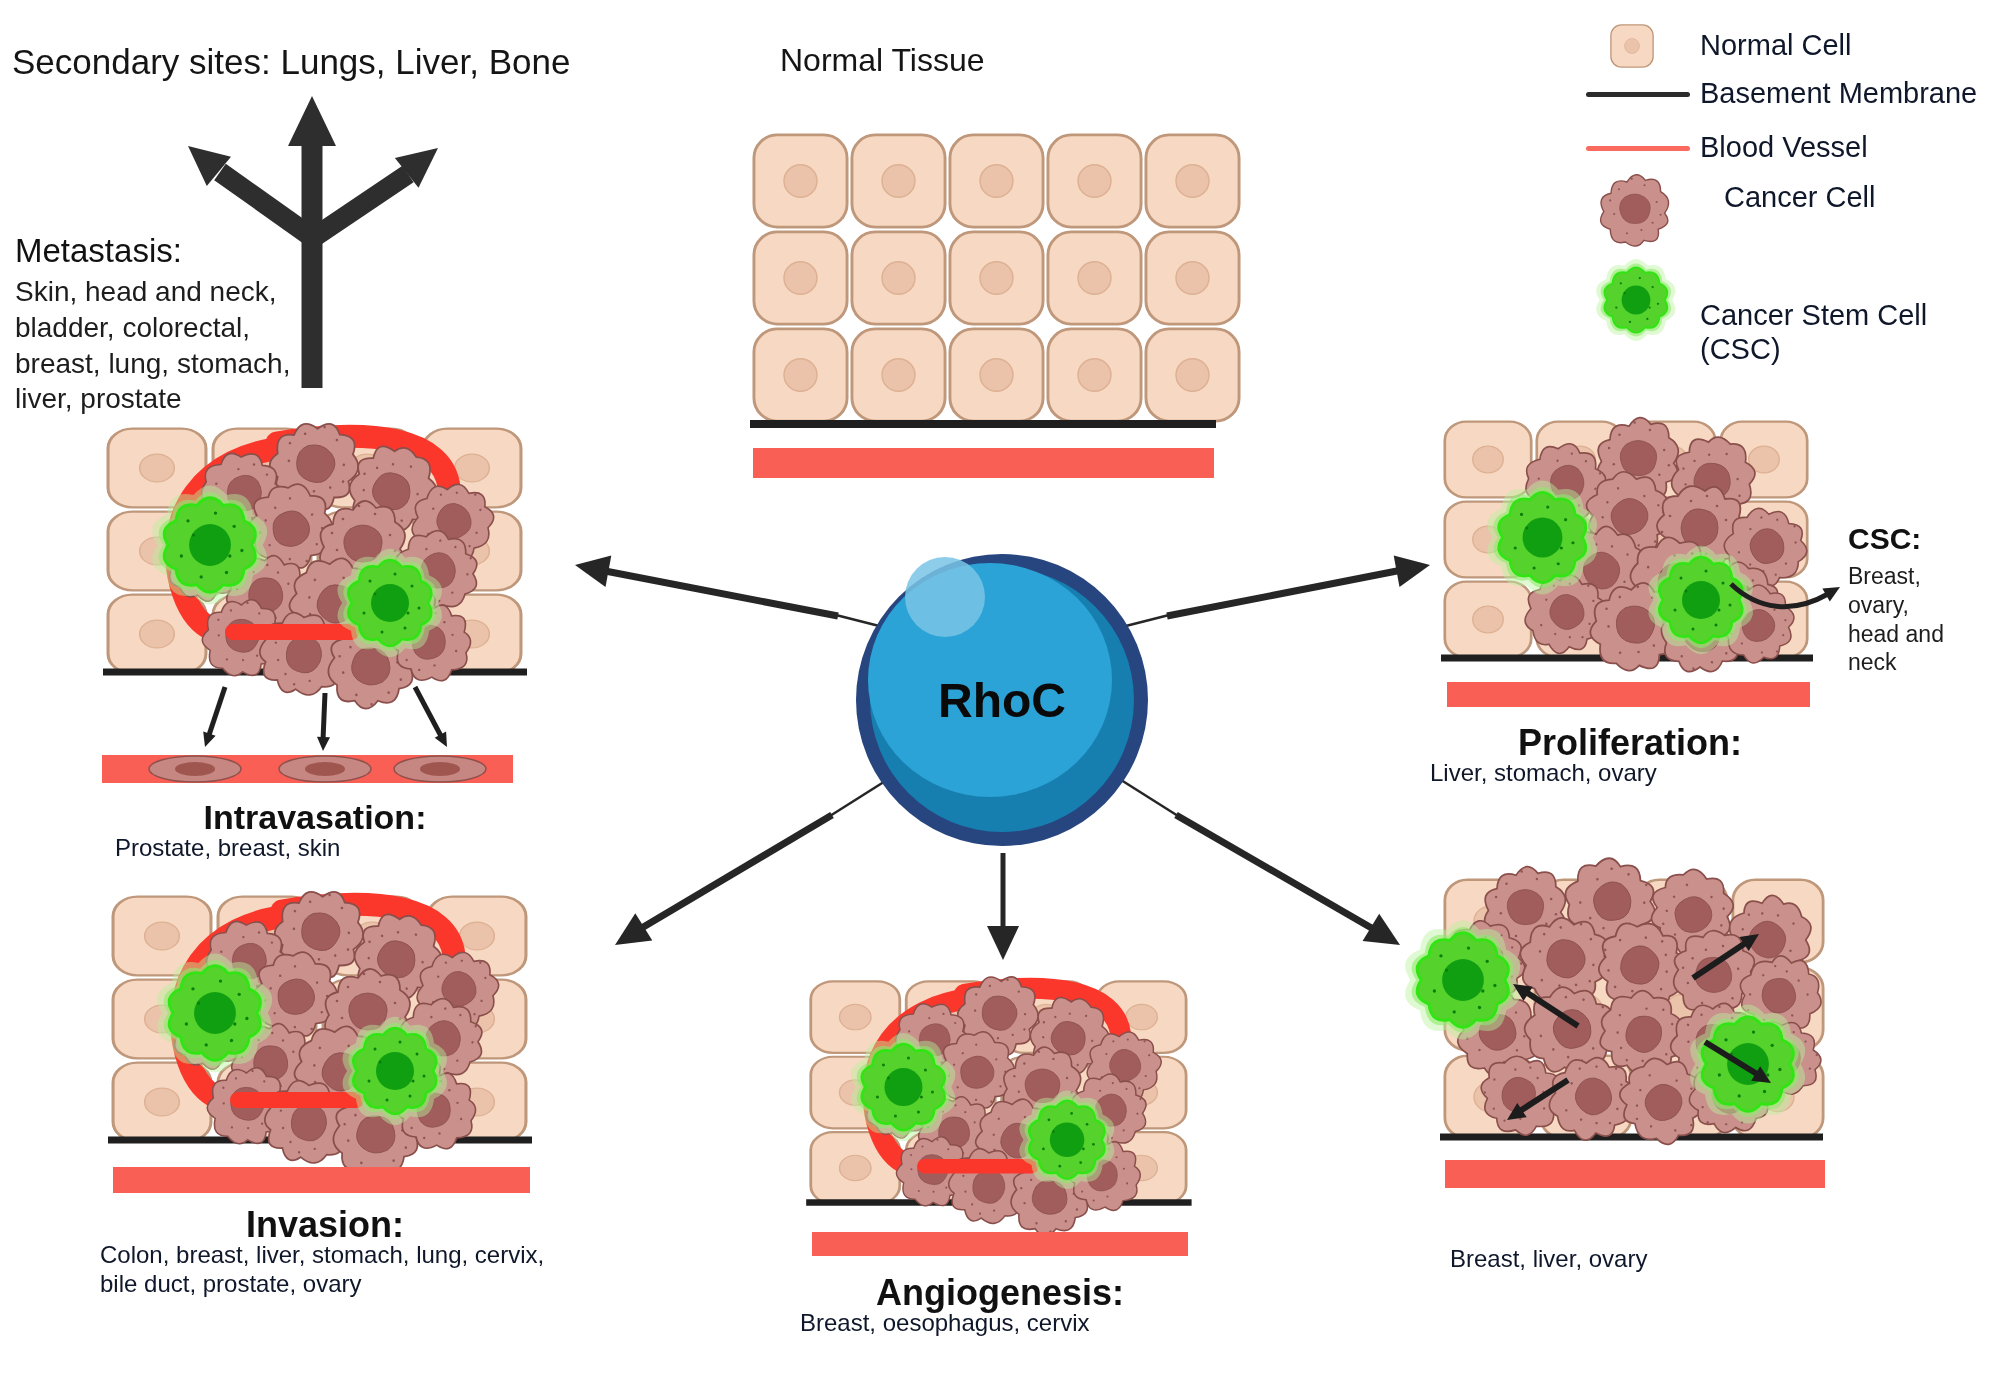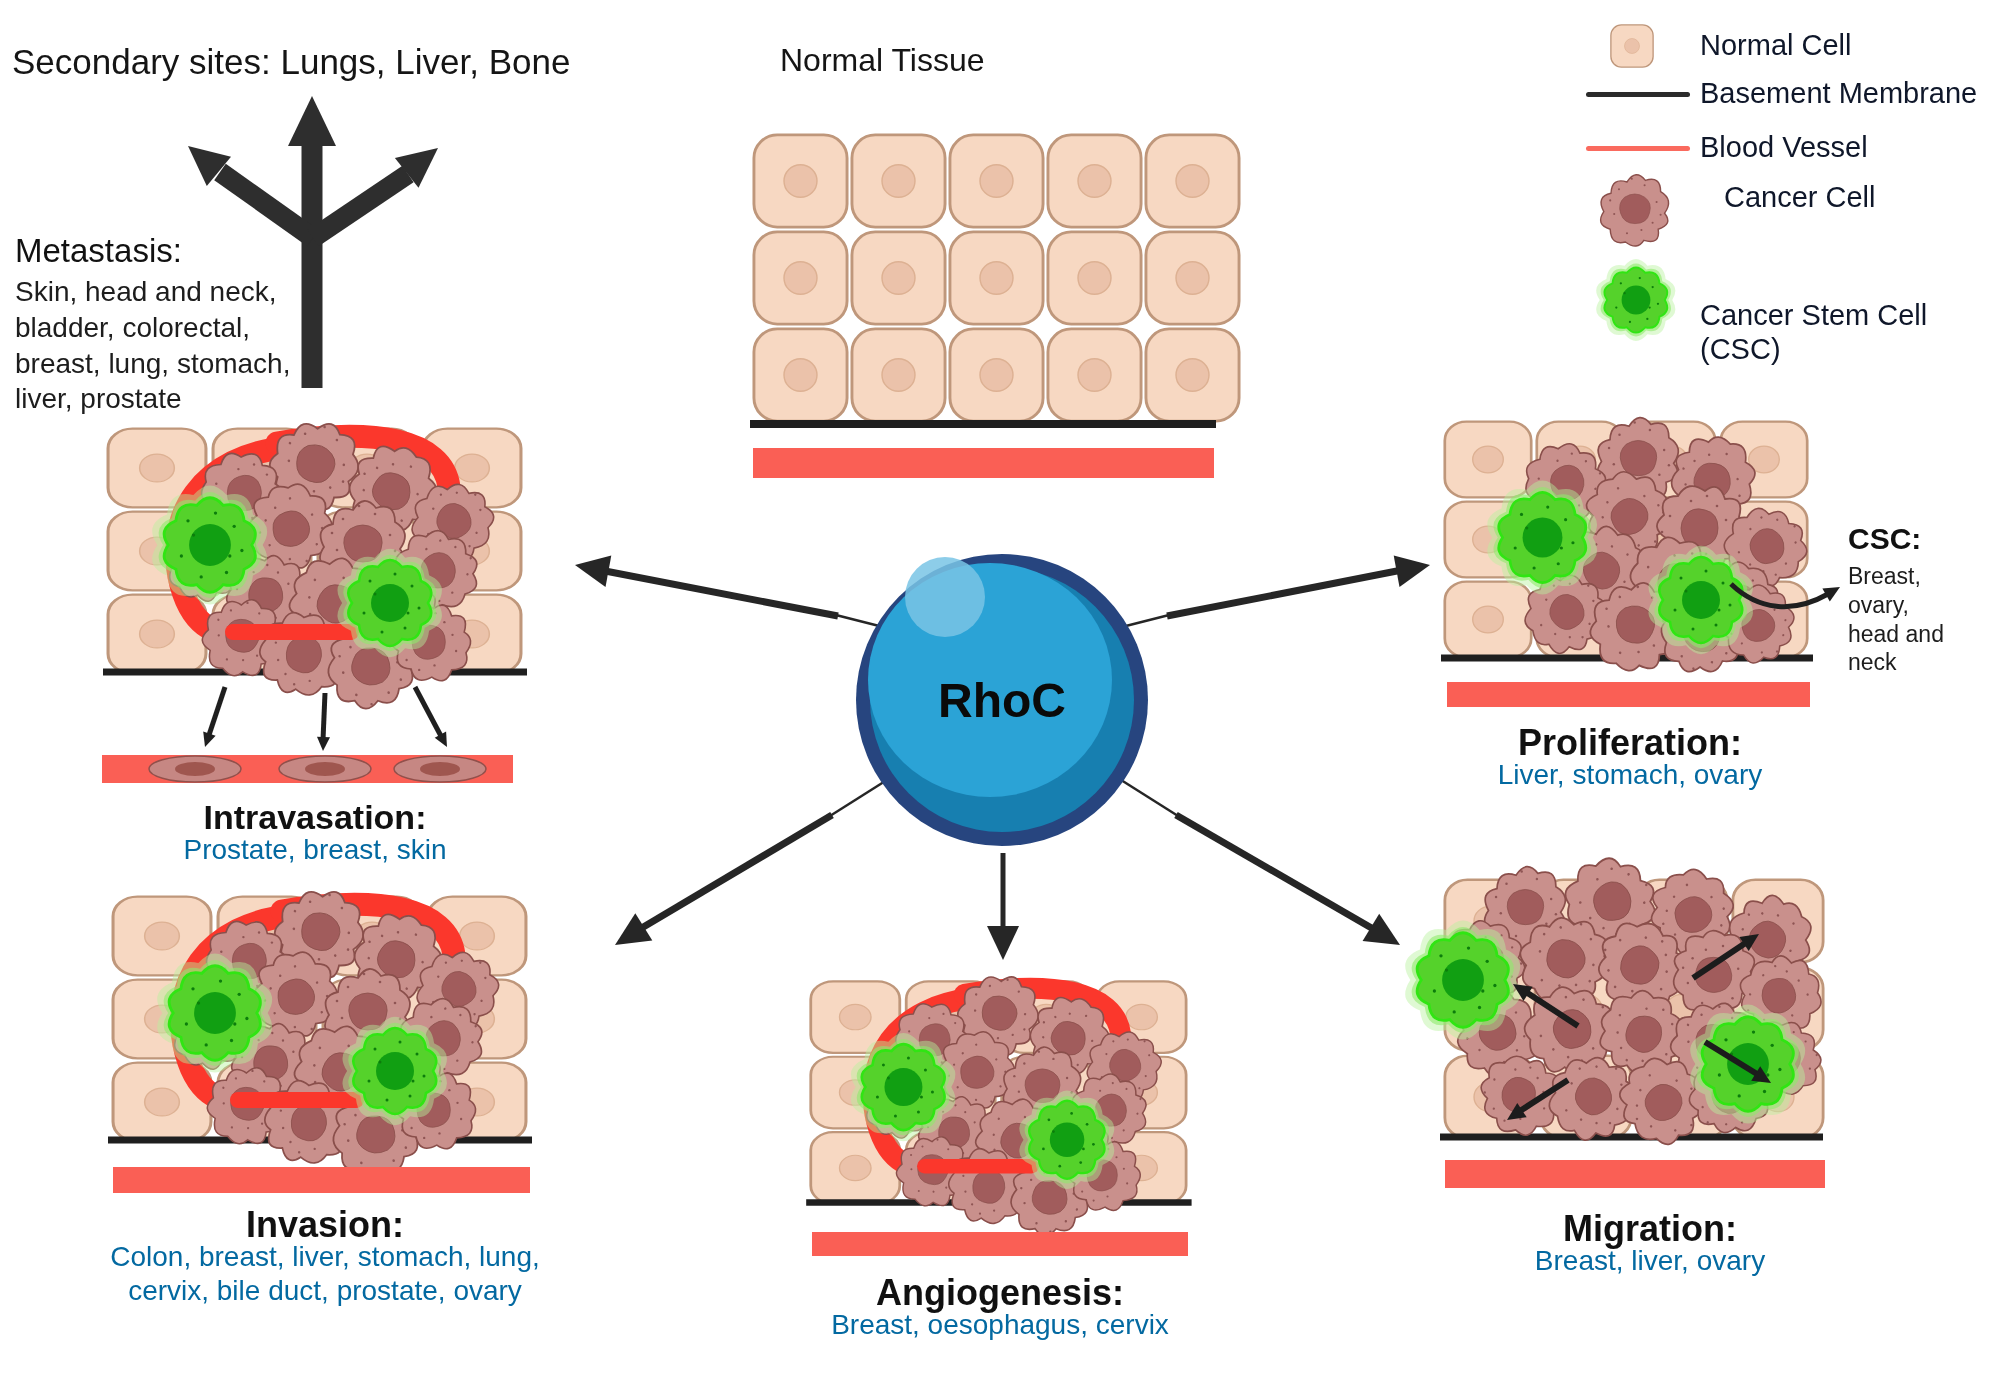--- a/index.html
+++ b/index.html
@@ -1,21 +1,21 @@
 <!DOCTYPE html>
 <html><head>
 <meta charset="utf-8">
 <style>
   html,body{margin:0;padding:0;background:#fff;}
   #canvas{position:relative;width:2000px;height:1400px;background:#ffffff;overflow:hidden;
           font-family:"Liberation Sans",sans-serif;color:#1a1a1a;}
   .abs{position:absolute;}
   .big-title{font-size:35px;font-weight:400;color:#151515;}
   .cap-head{font-size:34px;font-weight:700;text-align:center;color:#111;margin-top:8px;}
-  .cap-sites{font-size:28px;font-weight:400;text-align:center;color:#0369a1;line-height:1.22;}
+  .cap-sites{font-size:24px;font-weight:400;color:#0f172a;line-height:1.22;}
   .legend-label{font-size:29px;color:#0f172a;line-height:1.18;}
   .meta-head{font-size:33px;font-weight:400;color:#111;}
   .meta-sites{font-size:28px;color:#1d1d1d;line-height:1.28;}
   .csc-head{font-size:30px;font-weight:700;color:#111;}
   .csc-sites{font-size:23px;color:#1d1d1d;line-height:1.25;}
   .hline{height:5px;border-radius:3px;}
   svg{display:block;overflow:visible;}
 </style>
 </head>
 <body>
@@ -322,16 +322,15 @@
       <polygon points="336,76 325.7,93.1 316.3,78.9" stroke="none"></polygon>
       <line x1="155" y1="168" x2="103" y2="134" stroke-width="6"></line>
       <polygon points="90,126 109.7,128.7 100.5,142.9" stroke="none"></polygon>
       <line x1="145" y1="222" x2="97" y2="253" stroke-width="6"></line>
       <polygon points="84,262 94.3,245 103.7,259.2" stroke="none"></polygon>
       <line x1="282" y1="184" x2="334" y2="216" stroke-width="6"></line>
       <polygon points="348,225 328.2,222.7 337.2,208.3" stroke="none"></polygon>
     </g>
     <rect x="22" y="302" width="380" height="28" fill="#fa5f55"></rect>
   </svg>
-  <div class="abs cap-head" style="left:1450px;top:1200px;width:400px;font-size:36px;">Migration:</div>
   <div class="abs cap-sites" style="left:1450px;top:1244px;width:400px;">Breast, liver, ovary</div>
 
 </div>
 
 </body></html>

